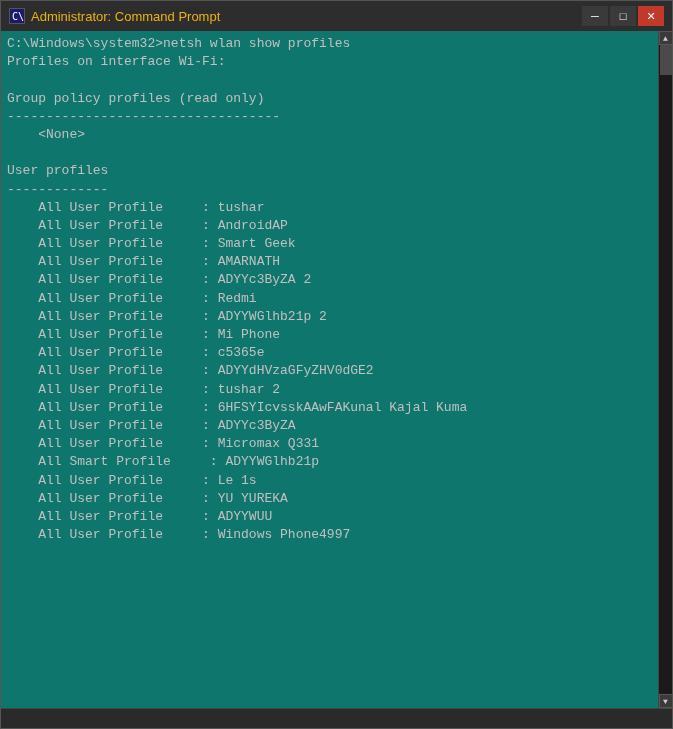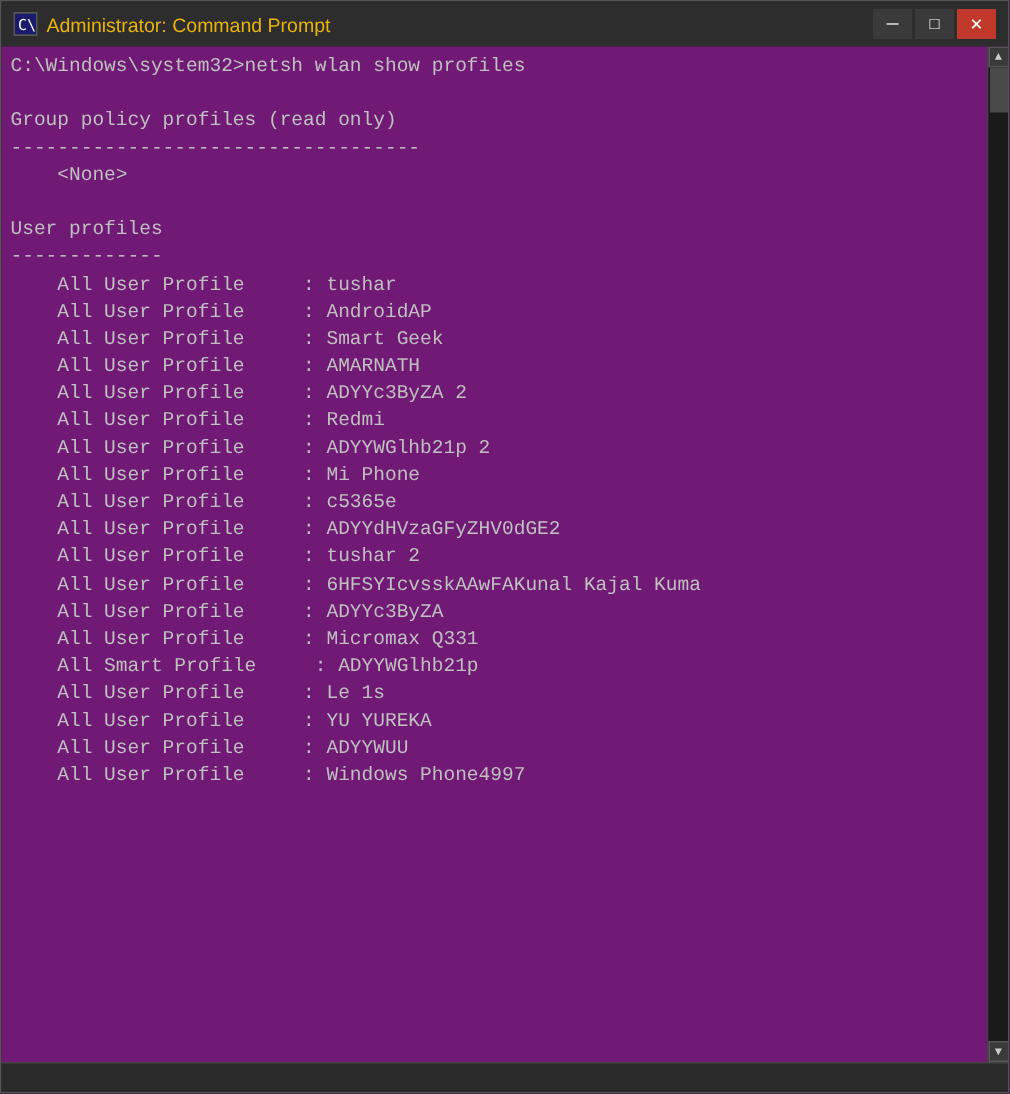--- a/index.html
+++ b/index.html
@@ -84,21 +84,21 @@
       background: #3a3a3a;
       color: #fff;
     }
 
     .btn-close {
       background: #c0392b;
       color: #fff;
     }
 
     .terminal-body {
-      background: #701a75;
+      background: #0f766e;
       flex: 1;
       display: flex;
       overflow: hidden;
       justify-content: center;
     }
 
     .terminal-content {
       flex: 1;
       padding: 4px 6px;
       overflow-y: auto;
@@ -195,20 +195,21 @@
     <div class="title-bar-controls">
       <button class="title-btn btn-minimize">─</button>
       <button class="title-btn btn-maximize">□</button>
       <button class="title-btn btn-close">✕</button>
     </div>
   </div>
 
   <div class="terminal-body">
     <div class="terminal-content">
         <div class="line prompt-line">C:\Windows\system32&gt;netsh wlan show profiles</div>
+        <div class="line">Profiles on interface Wi-Fi:</div>
         <div class="line">&nbsp;</div>
         <div class="line">Group policy profiles (read only)</div>
         <div class="line">-----------------------------------</div>
         <div class="line">    &lt;None&gt;</div>
         <div class="line">&nbsp;</div>
         <div class="line">User profiles</div>
         <div class="line">-------------</div>
         <div class="line">    All User Profile     : tushar</div>
         <div class="line">    All User Profile     : AndroidAP</div>
         <div class="line">    All User Profile     : Smart Geek</div>

